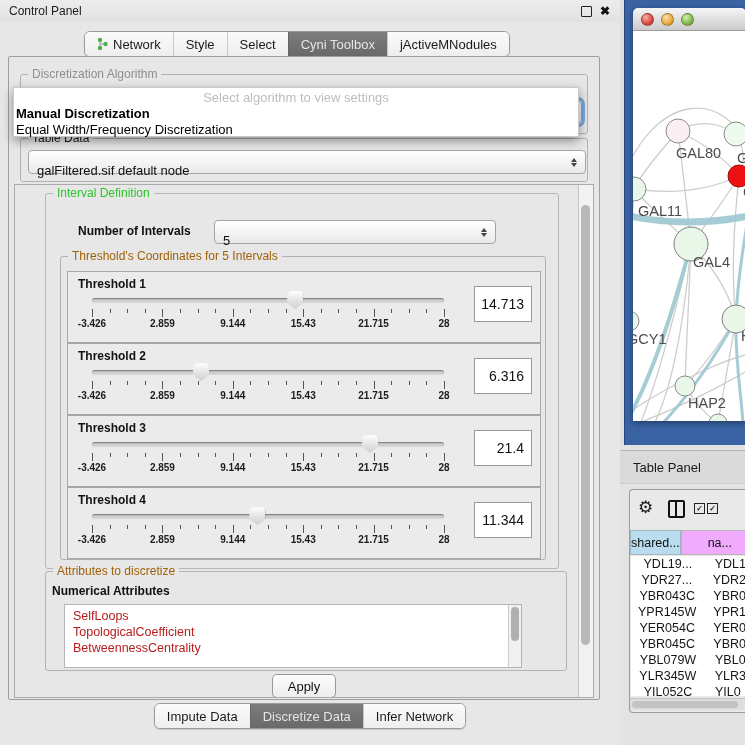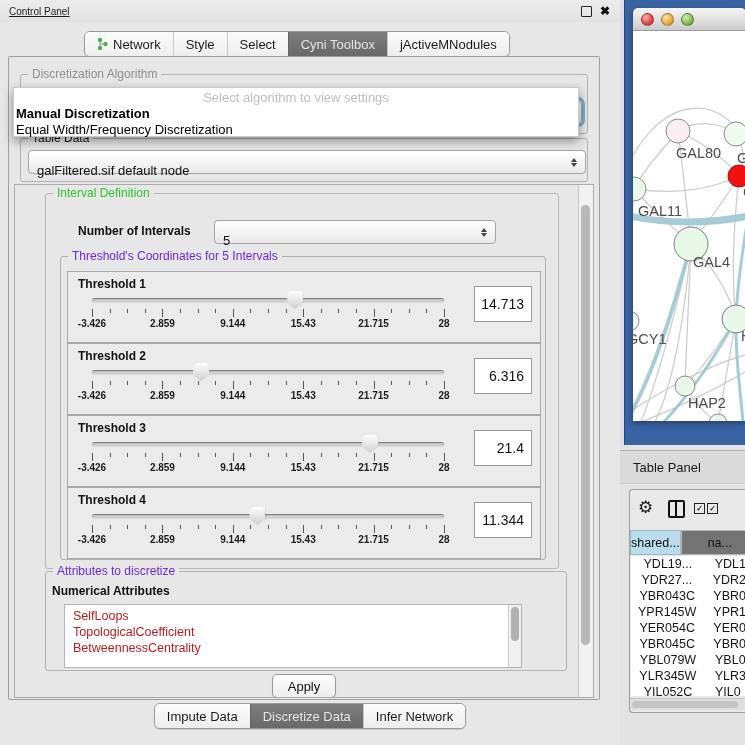--- a/index.html
+++ b/index.html
@@ -5,21 +5,21 @@
   html,body{margin:0;padding:0;background:#e3e3e3;}
   #stage{position:relative;width:745px;height:745px;overflow:hidden;
          font-family:"Liberation Sans",sans-serif;background:#e3e3e3;
          -webkit-font-smoothing:antialiased;}
   .abs{position:absolute;}
 
   
   .control-panel{left:0;top:0;width:620px;height:745px;background:#e7e7e7;}
   .cp-titlebar{left:0;top:0;width:620px;height:22px;background:linear-gradient(#ececec,#e2e2e2);
                display:flex;align-items:center;}
-  .cp-title{font-size:10px;color:#1c1c1c;padding-left:9px;flex:1;text-decoration:underline;}
+  .cp-title{font-size:12px;color:#1c1c1c;padding-left:9px;flex:1;}
   .win-icons{display:flex;align-items:center;gap:8px;padding-right:10px;}
   .float-ic{width:9px;height:9px;border:1.5px solid #222;border-radius:1px;}
   .close-ic{font-size:12px;font-weight:bold;color:#111;line-height:10px;}
 
   
   .tabgroup{display:flex;border:1px solid #9a9a9a;border-radius:6px;overflow:hidden;
             background:#f6f6f6;height:24px;box-shadow:0 1px 1px rgba(0,0,0,.15);}
   .tab{display:flex;align-items:center;gap:5px;padding:0 12px;font-size:13px;color:#1a1a1a;
        border-left:1px solid #c9c9c9;background:linear-gradient(#fbfbfb,#eeeeee);white-space:nowrap;cursor:default;}
   .tab:first-child{border-left:none;}
@@ -28,21 +28,21 @@
   #bottom-tabs{left:0;top:703px;width:620px;display:flex;justify-content:center;}
 
   .main-box{left:8px;top:56px;width:590px;height:642px;border:1px solid #9f9f9f;
             border-radius:2px;background:#e7e7e7;}
 
   
   .group{position:absolute;border:1px solid #b3b3b3;border-radius:3px;}
   .group-title{position:absolute;top:-8px;left:7px;background:#e7e7e7;padding:0 4px;
                font-size:12px;white-space:nowrap;}
   .t-green{color:#2dc52d;}
-  .t-blue{color:#6d28d9;}
+  .t-blue{color:#a16207;}
   .t-gray{color:#8e8e8e;}
   .t-black{color:#1a1a1a;}
 
   
   .combo{position:absolute;height:22px;border:1px solid #a5a5a5;border-radius:4px;
          background:linear-gradient(#ffffff,#e9e9e9);display:flex;align-items:center;}
   .combo-text{flex:1;font-size:13px;color:#111;padding-left:8px;overflow:hidden;white-space:nowrap;margin-top:16px;}
   .combo-arrows{width:16px;display:flex;flex-direction:column;align-items:center;gap:1px;padding-right:3px;}
   .arr-up{width:0;height:0;border-left:3.5px solid transparent;border-right:3.5px solid transparent;
           border-bottom:4px solid #444;}
@@ -119,21 +119,21 @@
   .tb-toolbar{position:relative;height:38px;}
   .gear-ic{position:absolute;left:8px;top:7px;font-family:"DejaVu Sans",sans-serif;font-size:17px;color:#1a1a1a;}
   .split-ic{position:absolute;left:38px;top:10px;width:13px;height:14px;border:2px solid #111;border-radius:2px;}
   .split-ic::after{content:"";position:absolute;left:5px;top:0;width:2px;height:14px;background:#111;}
   .chk-ic{position:absolute;top:13px;width:9px;height:9px;border:1.5px solid #222;font-size:8px;
           line-height:9px;text-align:center;color:#222;font-weight:bold;}
   .tb-header{position:absolute;left:0;top:40px;width:116px;height:25px;display:flex;}
   .th-cell{box-sizing:border-box;border:1px solid #a0b7c2;font-size:12.5px;color:#111;
            display:flex;align-items:center;justify-content:center;}
   .th-shared{width:75px;background:#b9ddef;}
-  .th-name{width:90px;background:#737373;border-color:#b5b5b5;justify-content:flex-start;padding-left:26px;}
+  .th-name{width:90px;background:#f0abfc;border-color:#b5b5b5;justify-content:flex-start;padding-left:26px;}
   .tb-rows{position:absolute;left:1px;top:66px;width:115px;height:140px;background:#fff;overflow:hidden;}
   .tb-row{display:flex;height:16px;}
   .td-shared{width:74px;text-align:center;font-size:12.5px;color:#151515;line-height:16px;}
   .td-name{padding-left:10px;font-size:12.5px;color:#151515;line-height:16px;white-space:nowrap;}
   .h-scrollbar{position:absolute;left:0;top:208px;width:116px;height:11px;background:#dedede;border-top:1px solid #c2c2c2;}
   .h-thumb{position:absolute;left:2px;top:1.5px;width:106px;height:7px;background:#c3c3c3;border-radius:4px;}
 </style>
 </head>
 <body>
 

